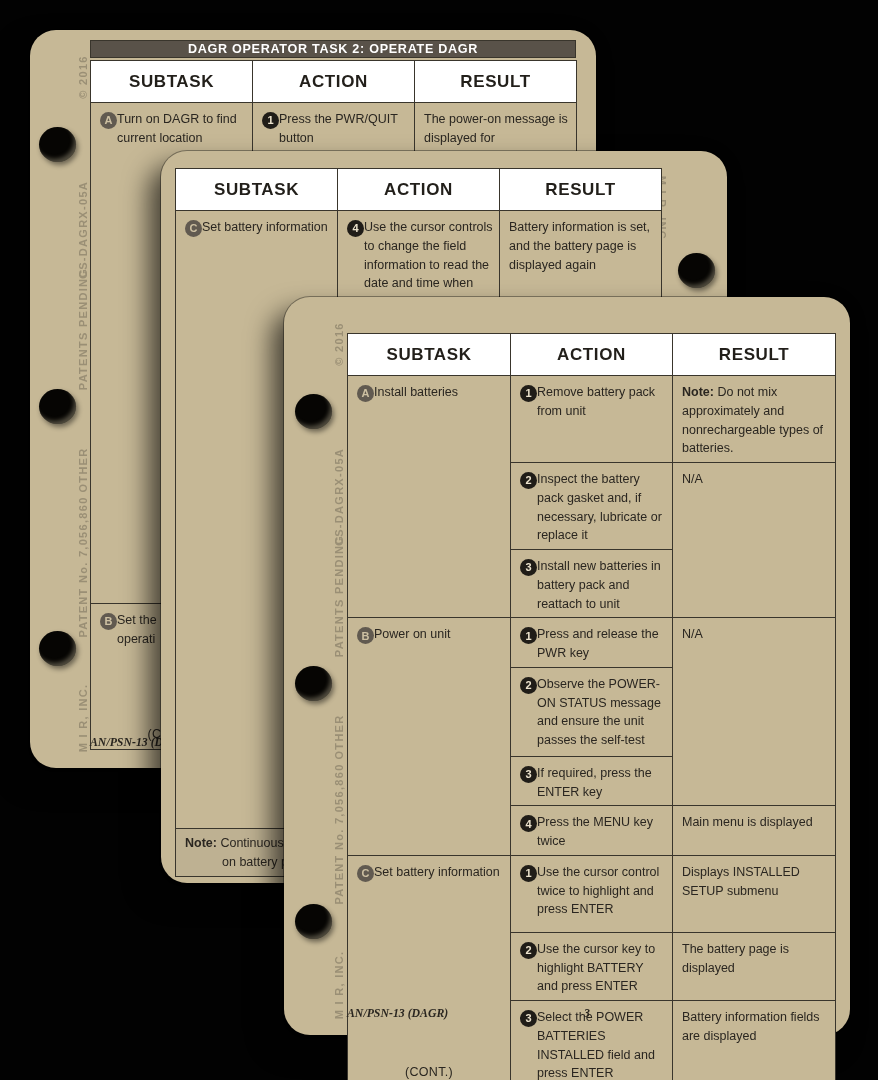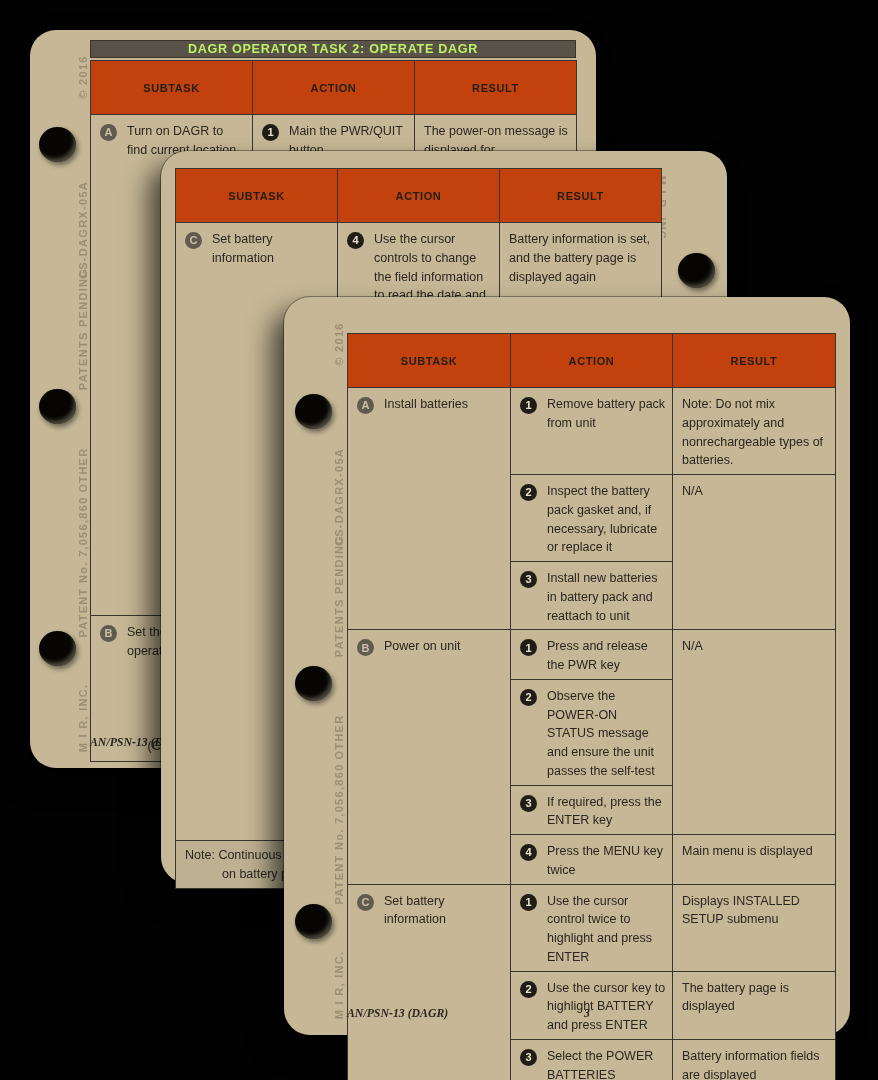--- a/index.html
+++ b/index.html
@@ -9,42 +9,42 @@
         box-shadow:-12px 14px 26px rgba(0,0,0,.65), 0 0 0 1px rgba(0,0,0,.35);}
   #card-task2{left:30px;top:30px;height:738px;z-index:1;}
   #card-cont{left:161px;top:151px;height:732px;z-index:2;}
   #card-task1{left:284px;top:297px;height:738px;z-index:3;}
   .hole{position:absolute;width:37px;height:35px;border-radius:50%;background:#060503;
         box-shadow:inset -3px -4px 4px -1px rgba(200,188,158,.38), 2px 3px 5px rgba(0,0,0,.45);}
   .vlabel{position:absolute;white-space:nowrap;font-size:11px;font-weight:bold;
           letter-spacing:1.3px;color:#9a8f75;transform:translate(-50%,-50%) rotate(-90deg);}
   .vlabel.cw{transform:translate(-50%,-50%) rotate(90deg);}
   .titlebar{position:absolute;height:18px;background:#595249;border:1.5px solid #39352c;
-            color:#bef264;font-size:12.6px;font-weight:bold;letter-spacing:.7px;
+            color:#ffffff;font-size:12.6px;font-weight:bold;letter-spacing:.7px;
             display:flex;align-items:center;justify-content:center;box-sizing:border-box;}
   table.t{border-collapse:collapse;table-layout:fixed;position:absolute;background:#c6b896;}
   table.t,.t th,.t td{border:1.6px solid #39352c;}
-  .t th{background:#c2410c;height:21px;font-size:11px;font-weight:bold;
-        letter-spacing:.6px;color:#221f1a;padding:16px;}
+  .t th{background:#ffffff;height:21px;font-size:17px;font-weight:bold;
+        letter-spacing:.6px;color:#221f1a;padding:10px;}
   .t td{vertical-align:top;padding:7px 6px 4px 9px;font-size:12.5px;line-height:1.5;}
   .pair{display:flex;align-items:flex-start;}
   .badge{flex:0 0 17px;width:17px;height:17px;border-radius:50%;margin-top:2px;
          display:inline-flex;align-items:center;justify-content:center;
          font-size:11px;font-weight:bold;}
   .lb{background:#615a50;color:#cdc0a2;}
   .nb{background:#201d18;color:#ece3cd;}
-  .pair .txt{margin-left:10px;}
+  .pair .txt{}
   .subcell{position:relative;}
   .cont{position:absolute;left:0;right:0;bottom:5px;text-align:center;font-size:12.5px;
         letter-spacing:.3px;color:#2a2620;}
   .noterow td{background:#beb192;padding:5px 6px 4px 9px;}
   .noteind{padding-left:37px;}
   .footer{position:absolute;font-family:"Liberation Serif",serif;font-style:italic;
           font-weight:bold;font-size:11.8px;color:#2a2620;}
-  b.inb{font-weight:normal;}
+  b.inb{font-weight:bold;}
   .twoline{white-space:pre-line;}
 </style>
 </head>
 <body>
 
 <div id="stage">
 
   <div class="card" id="card-task2">
     <span class="hole" style="left:9px;top:97px"></span>
     <span class="hole" style="left:9px;top:359px"></span>
@@ -72,21 +72,21 @@
       <tr style="height:501px">
         <td class="subcell">
           <div class="pair">
                 <span class="badge lb">A</span>
           <span class="txt">Turn on DAGR to find current location</span>
               </div>
         </td>
         <td>
           <div class="pair">
                 <span class="badge nb">1</span>
-          <span class="txt">Main the PWR/QUIT button</span>
+          <span class="txt">Press the PWR/QUIT button</span>
               </div>
         </td>
         <td><span>The power-on message is displayed for approximately two seconds indicating the DAGR software and</span></td>
       </tr>
       <tr style="height:146px">
         <td class="subcell">
           <div class="pair">
                 <span class="badge lb">B</span>
           <span class="txt twoline">Set the
 operati</span>

